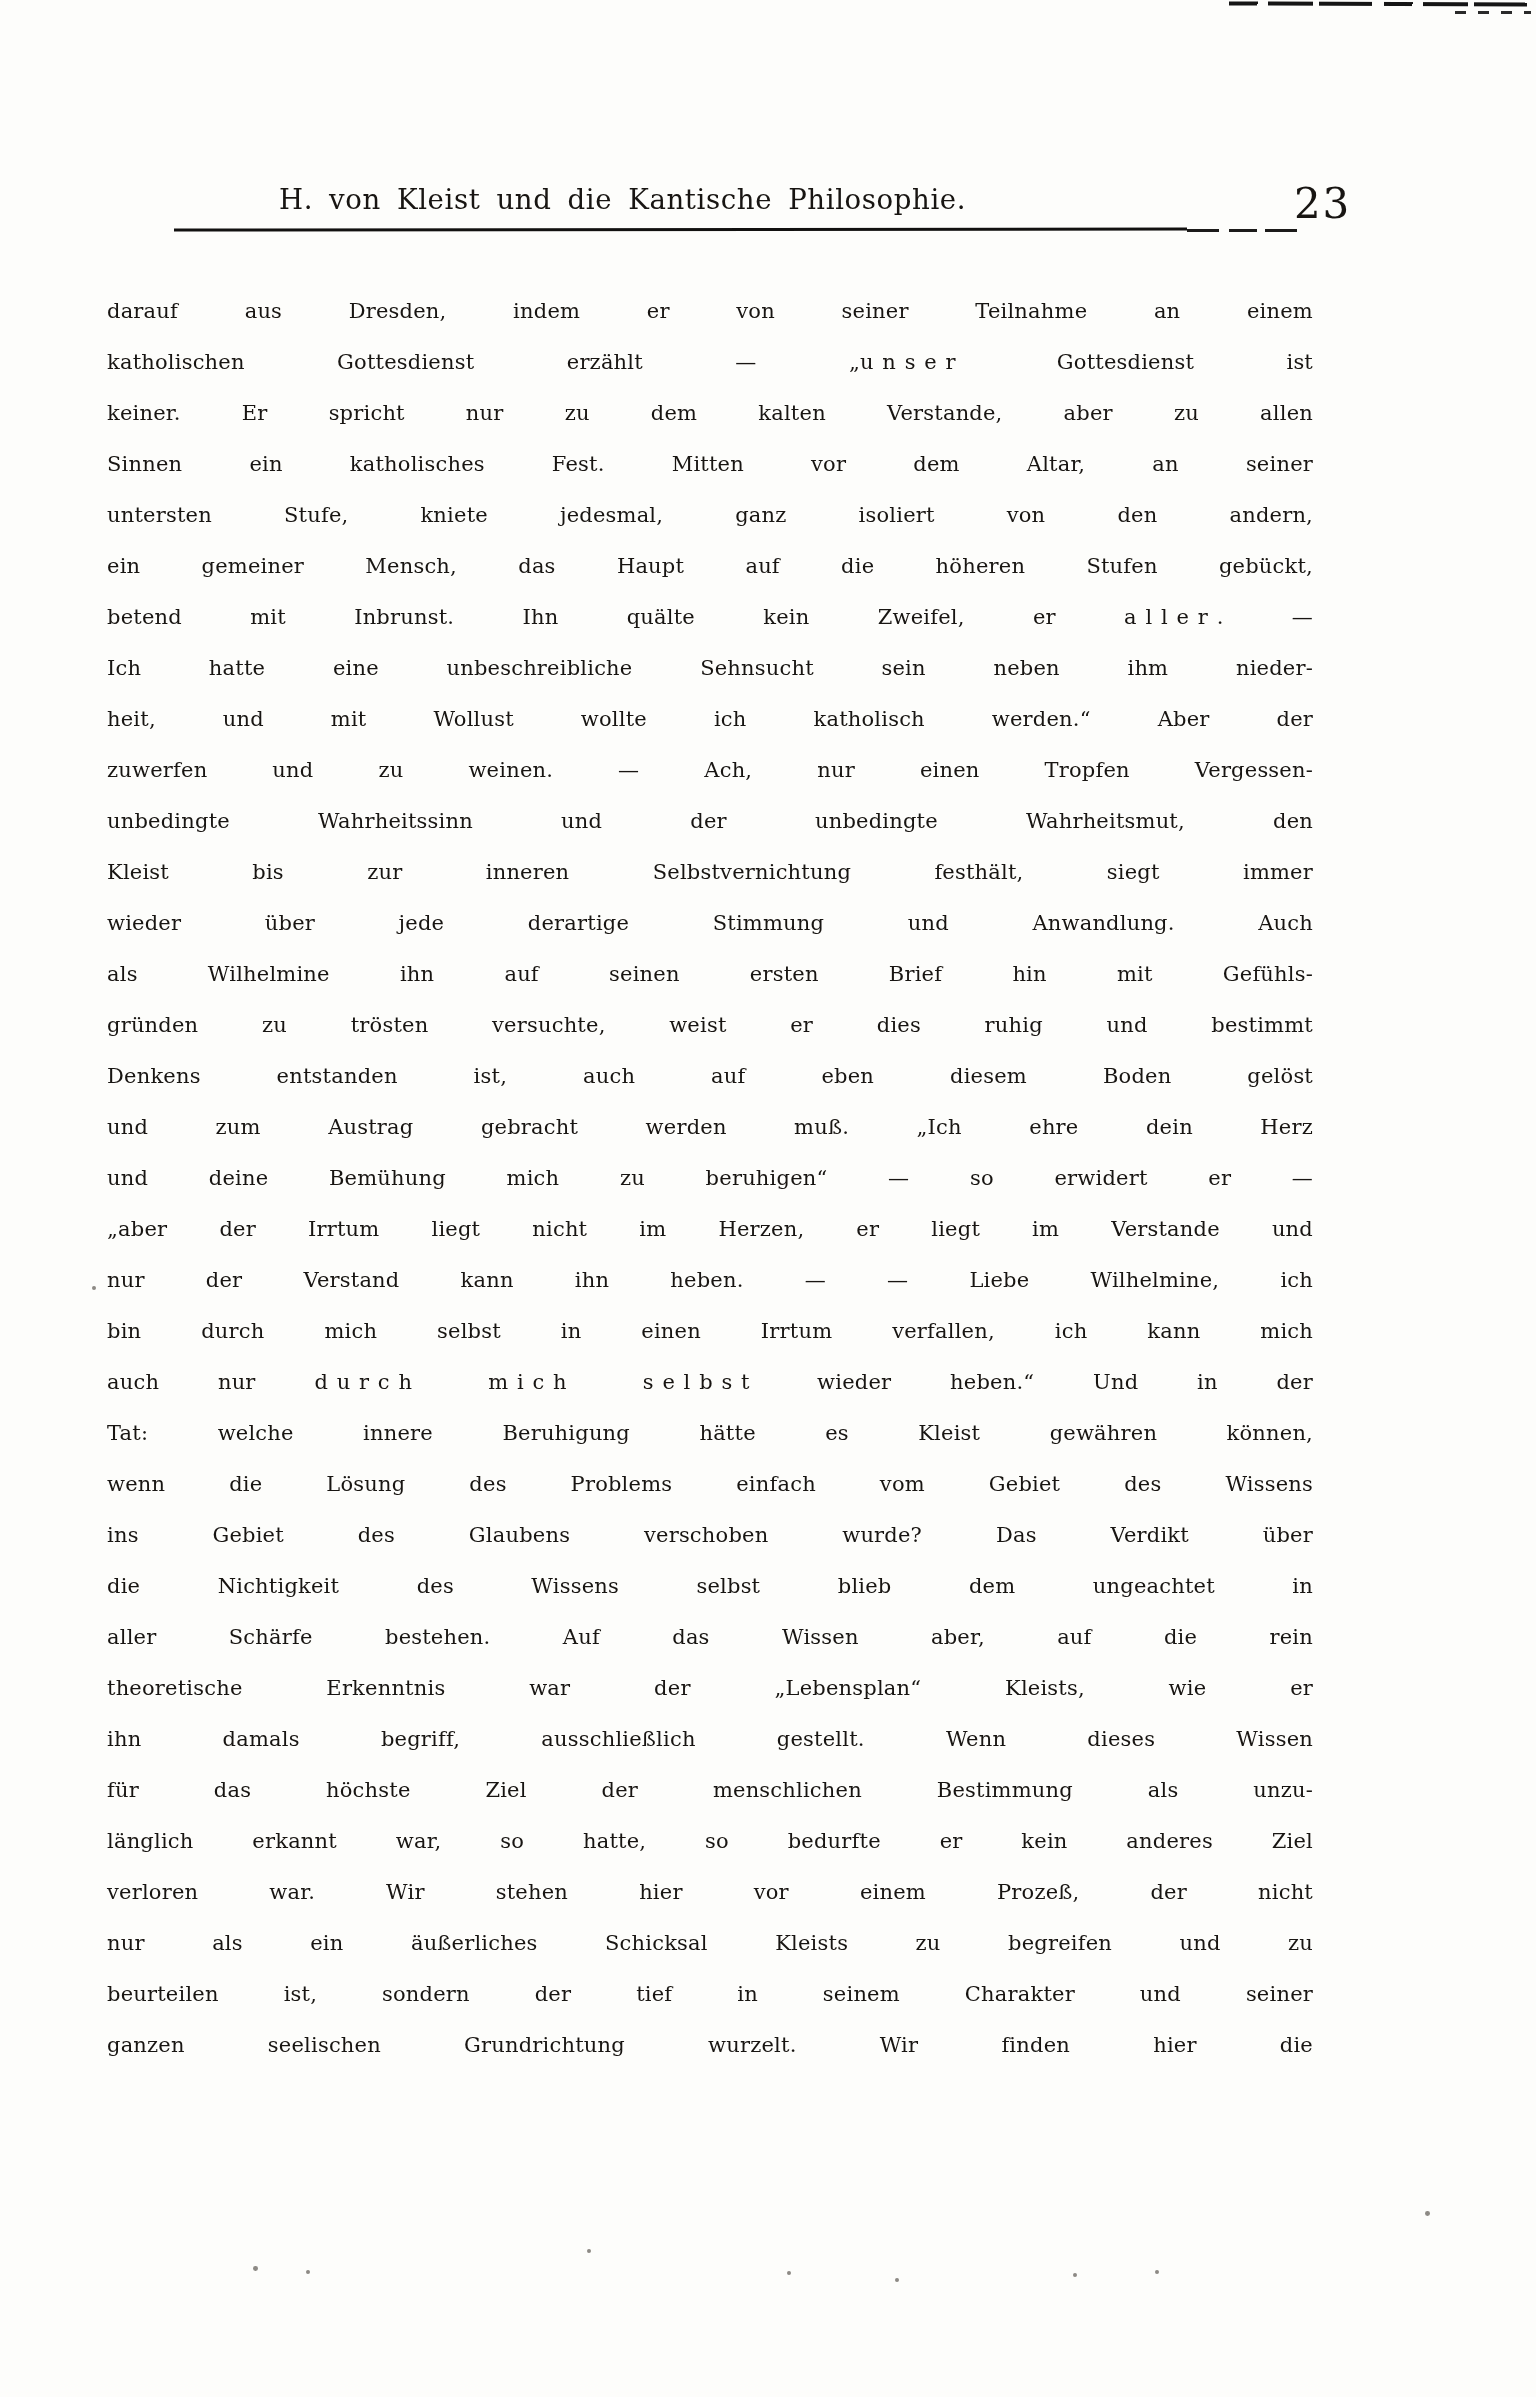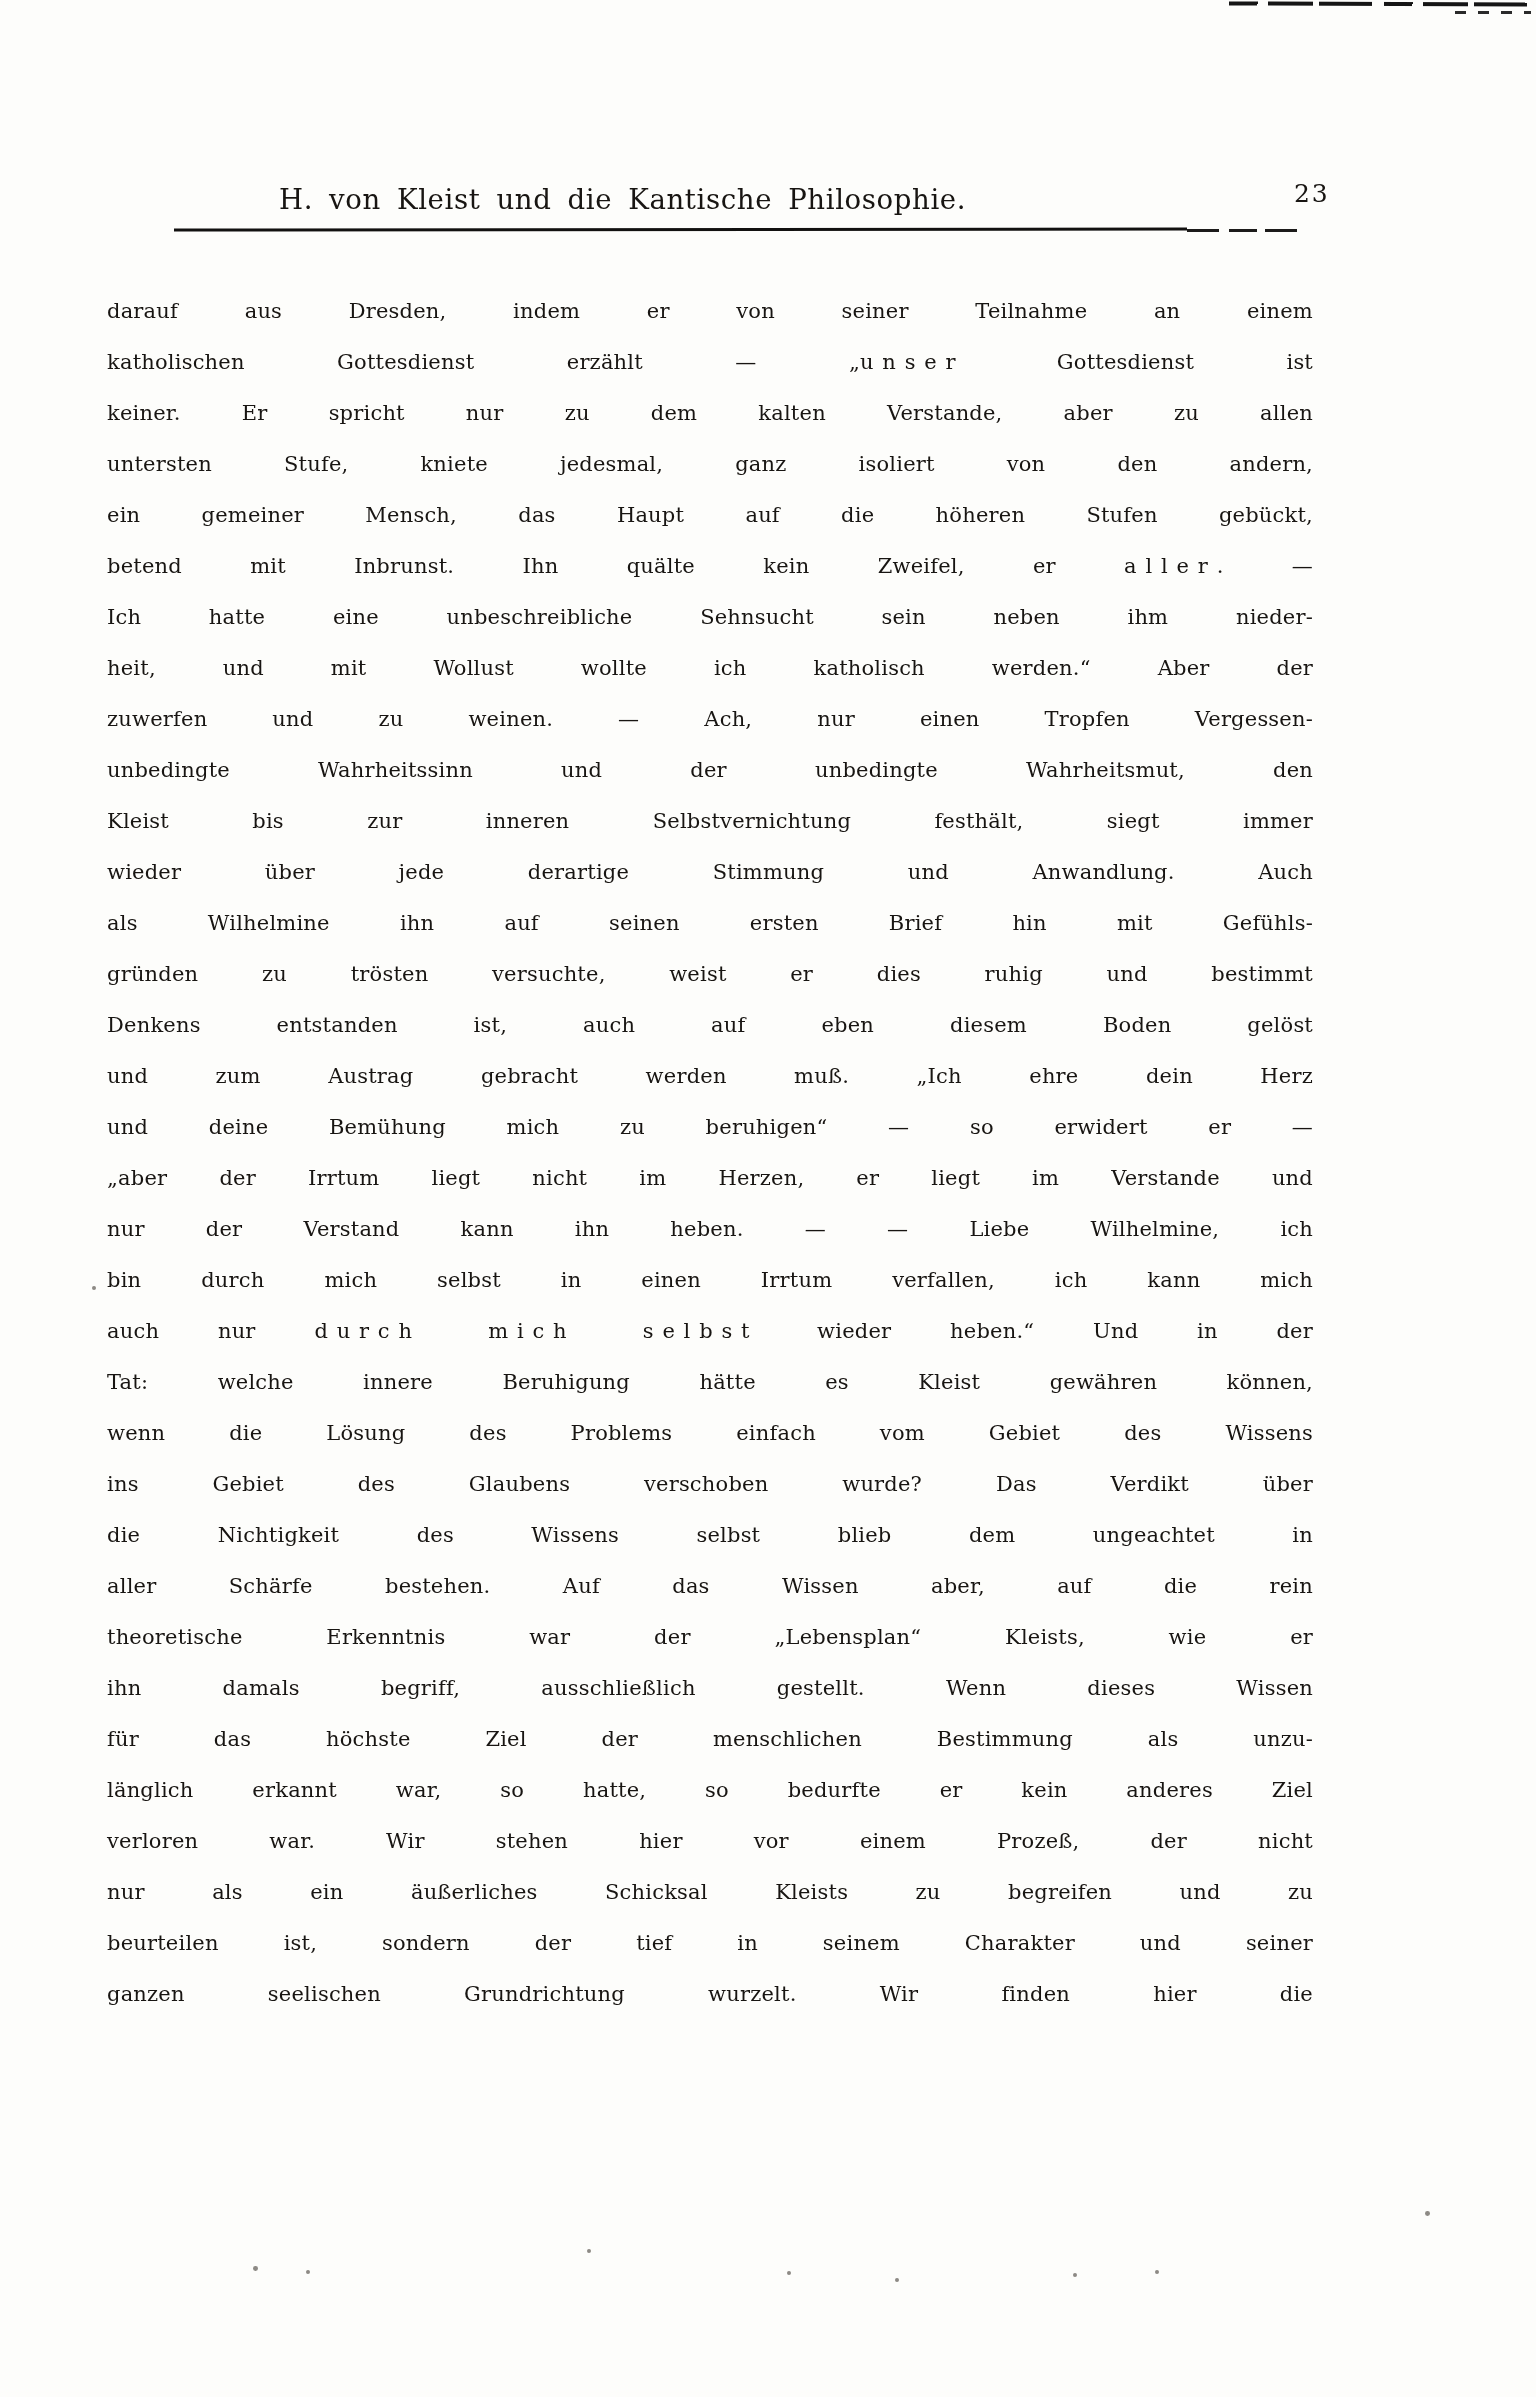--- a/index.html
+++ b/index.html
@@ -42,21 +42,21 @@
     position: absolute;
     left: 243px; top: 5.7px;
     font-size: 27.6px;
     letter-spacing: 0.6px;
     word-spacing: 6.7px;
     white-space: nowrap;
   }
   .page-number {
     position: absolute;
     left: 1258px; top: 1.9px;
-    font-size: 25px;
+    font-size: 42px;
     letter-spacing: 1.9px;
   }
   .header-rule {
     position: absolute;
     left: 174px; top: 228px;
     width: 1013px; height: 3.3px;
     background: #121110;
     transform: rotate(-0.06deg);
   }
   .header-rule-tail {
@@ -102,20 +102,21 @@
     <div class="page-number">23</div>
   </div>
 
   <div class="header-rule"></div>
   <div class="header-rule-tail"></div>
 
   <div class="text-block">
       <div class="line"><span>darauf aus Dresden, indem er von seiner Teilnahme an einem</span></div>
       <div class="line"><span>katholischen Gottesdienst erzählt — „</span><span class="sperr">unser</span><span> Gottesdienst ist</span></div>
       <div class="line"><span>keiner.  Er spricht nur zu dem kalten Verstande, aber zu allen</span></div>
+      <div class="line"><span>Sinnen ein katholisches Fest.  Mitten vor dem Altar, an seiner</span></div>
       <div class="line"><span>untersten Stufe, kniete jedesmal, ganz isoliert von den andern,</span></div>
       <div class="line"><span>ein gemeiner Mensch, das Haupt auf die höheren Stufen gebückt,</span></div>
       <div class="line"><span>betend mit Inbrunst.  Ihn quälte kein Zweifel, er </span><span class="sperr">aller</span><span>. —</span></div>
       <div class="line"><span>Ich hatte eine unbeschreibliche Sehnsucht sein neben ihm nieder-</span></div>
       <div class="line"><span>heit, und mit Wollust wollte ich katholisch werden.“  Aber der</span></div>
       <div class="line"><span>zuwerfen und zu weinen. — Ach, nur einen Tropfen Vergessen-</span></div>
       <div class="line"><span>unbedingte Wahrheitssinn und der unbedingte Wahrheitsmut, den</span></div>
       <div class="line"><span>Kleist bis zur inneren Selbstvernichtung festhält, siegt immer</span></div>
       <div class="line"><span>wieder über jede derartige Stimmung und Anwandlung.  Auch</span></div>
       <div class="line"><span>als Wilhelmine ihn auf seinen ersten Brief hin mit Gefühls-</span></div>

